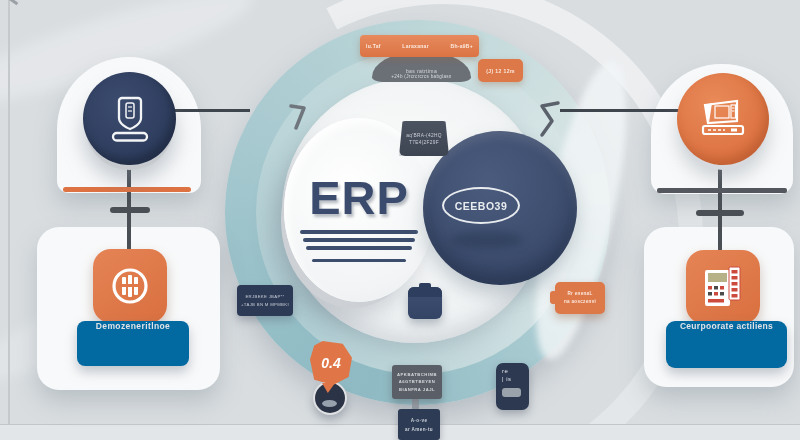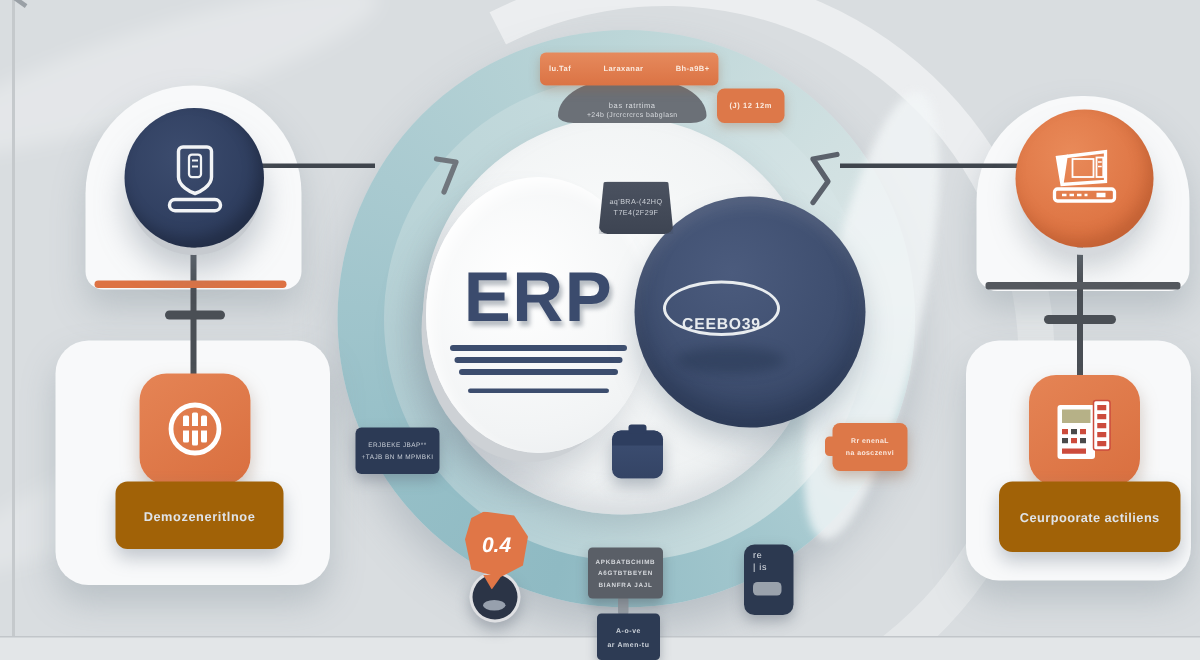--- a/index.html
+++ b/index.html
@@ -35,21 +35,21 @@
   .erp-lines div{height:3.5px;background:#3c4d6e;border-radius:2px;margin:4.5px auto 0;}
   .erp-lines div:nth-child(1){width:118px;margin-top:0;}
   .erp-lines div:nth-child(2){width:112px;}
   .erp-lines div:nth-child(3){width:106px;}
   .erp-lines div:nth-child(4){width:94px;margin-top:9px;}
 
   
   .navy-circle{left:423px;top:131px;width:154px;height:154px;border-radius:50%;
     background:radial-gradient(circle at 42% 33%,#4b5b7d,#3e4e6f 55%,#344463);
     box-shadow:inset 0 -12px 18px rgba(10,20,40,0.3),inset 0 6px 10px rgba(255,255,255,0.12),0 10px 18px rgba(110,125,140,0.35);z-index:6;}
-  .oval-badge{position:absolute;left:19px;top:56px;width:74px;height:33px;border:2.5px solid #e8ecef;border-radius:50%;display:flex;align-items:flex-end;justify-content:center;font-size:10.5px;font-weight:bold;color:#e8ecef;letter-spacing:0.5px;}
+  .oval-badge{position:absolute;left:19px;top:56px;width:74px;height:33px;border:2.5px solid #e8ecef;border-radius:50%;display:flex;align-items:center;justify-content:center;font-size:10.5px;font-weight:bold;color:#e8ecef;letter-spacing:0.5px;}
   .badge-shadow{position:absolute;left:28px;top:100px;width:72px;height:18px;border-radius:50%;background:rgba(20,35,60,0.3);filter:blur(4px);}
 
   
   .slate-tag{left:399px;top:121px;width:50px;height:35px;background:linear-gradient(180deg,#4b5260,#3d4452);border-radius:6px;clip-path:polygon(7% 0,93% 0,100% 100%,0 100%);z-index:7;display:flex;flex-direction:column;justify-content:center;text-align:center;color:#cdd1d8;box-shadow:0 6px 10px rgba(60,70,85,0.4);}
   .slate-tag span{font-size:4.8px;letter-spacing:0.3px;line-height:7px;}
 
   
   .arc-tag{left:372px;top:52px;width:99px;height:27px;background:#6b7077;border-radius:50% 50% 12% 12% / 95% 95% 18% 18%;z-index:7;display:flex;flex-direction:column;justify-content:flex-end;padding-bottom:3px;text-align:center;color:#d8dbdf;}
   .arc-tag .l1{font-size:5px;letter-spacing:0.4px;}
   .arc-tag .l2{font-size:4.6px;letter-spacing:0.3px;}
@@ -82,21 +82,21 @@
     background:radial-gradient(circle at 40% 35%,#3c4c6e,#2d3c5d 70%);
     box-shadow:0 7px 0 -2px #c6cacf,0 16px 20px rgba(120,132,145,0.4),inset -4px -6px 10px rgba(0,0,0,0.25);
     display:flex;align-items:center;justify-content:center;z-index:6;}
   .orange-icon-circle{left:677px;top:73px;width:92px;height:92px;border-radius:50%;
     background:radial-gradient(circle at 40% 32%,#e98a59,#dc7140 72%);
     box-shadow:0 7px 0 -2px #d6d9dd,0 14px 18px rgba(130,140,150,0.35),inset -4px -6px 10px rgba(120,50,20,0.25);
     display:flex;align-items:center;justify-content:center;z-index:6;}
   .orange-icon-square{width:74px;height:74px;border-radius:18px;background:linear-gradient(145deg,#e58455,#d96f3f);box-shadow:0 6px 12px rgba(150,120,100,0.4);display:flex;align-items:center;justify-content:center;z-index:6;}
   .sq-lb{left:93px;top:249px;}
   .sq-rb{left:686px;top:250px;}
-  .navy-label{background:#a16207;display:flex;align-items:center;justify-content:center;text-align:center;color:#dfe3e8;font-weight:bold;box-shadow:0 6px 12px rgba(110,122,138,0.4);z-index:6;}
+  .navy-label{background:#0369a1;display:flex;align-items:flex-start;justify-content:center;text-align:center;color:#dfe3e8;font-weight:bold;box-shadow:0 6px 12px rgba(110,122,138,0.4);z-index:6;}
   .lbl-lb{left:77px;top:321px;width:112px;height:45px;border-radius:8px;font-size:8.5px;letter-spacing:0.4px;}
   .lbl-rb{left:666px;top:321px;width:121px;height:47px;border-radius:9px;font-size:8.5px;letter-spacing:0.3px;}
 
   
   .leftnavy-tag{left:237px;top:285px;width:56px;height:31px;border-radius:4px;background:#2c3a55;z-index:7;display:flex;flex-direction:column;justify-content:center;text-align:center;color:#c7cdd6;box-shadow:0 4px 9px rgba(90,100,115,0.4);}
   .leftnavy-tag span{font-size:4.3px;letter-spacing:0.3px;line-height:8px;}
   .midright-tag{left:555px;top:282px;width:50px;height:32px;border-radius:5px;background:#dd7848;z-index:7;display:flex;flex-direction:column;justify-content:center;text-align:center;color:#fbe9df;box-shadow:0 4px 9px rgba(150,100,70,0.4);}
   .midright-tag::before{content:"";position:absolute;left:-5px;top:9px;width:9px;height:13px;border-radius:3px;background:#dd7848;}
   .midright-tag span{font-size:4.6px;font-weight:bold;letter-spacing:0.3px;line-height:8px;}
 

